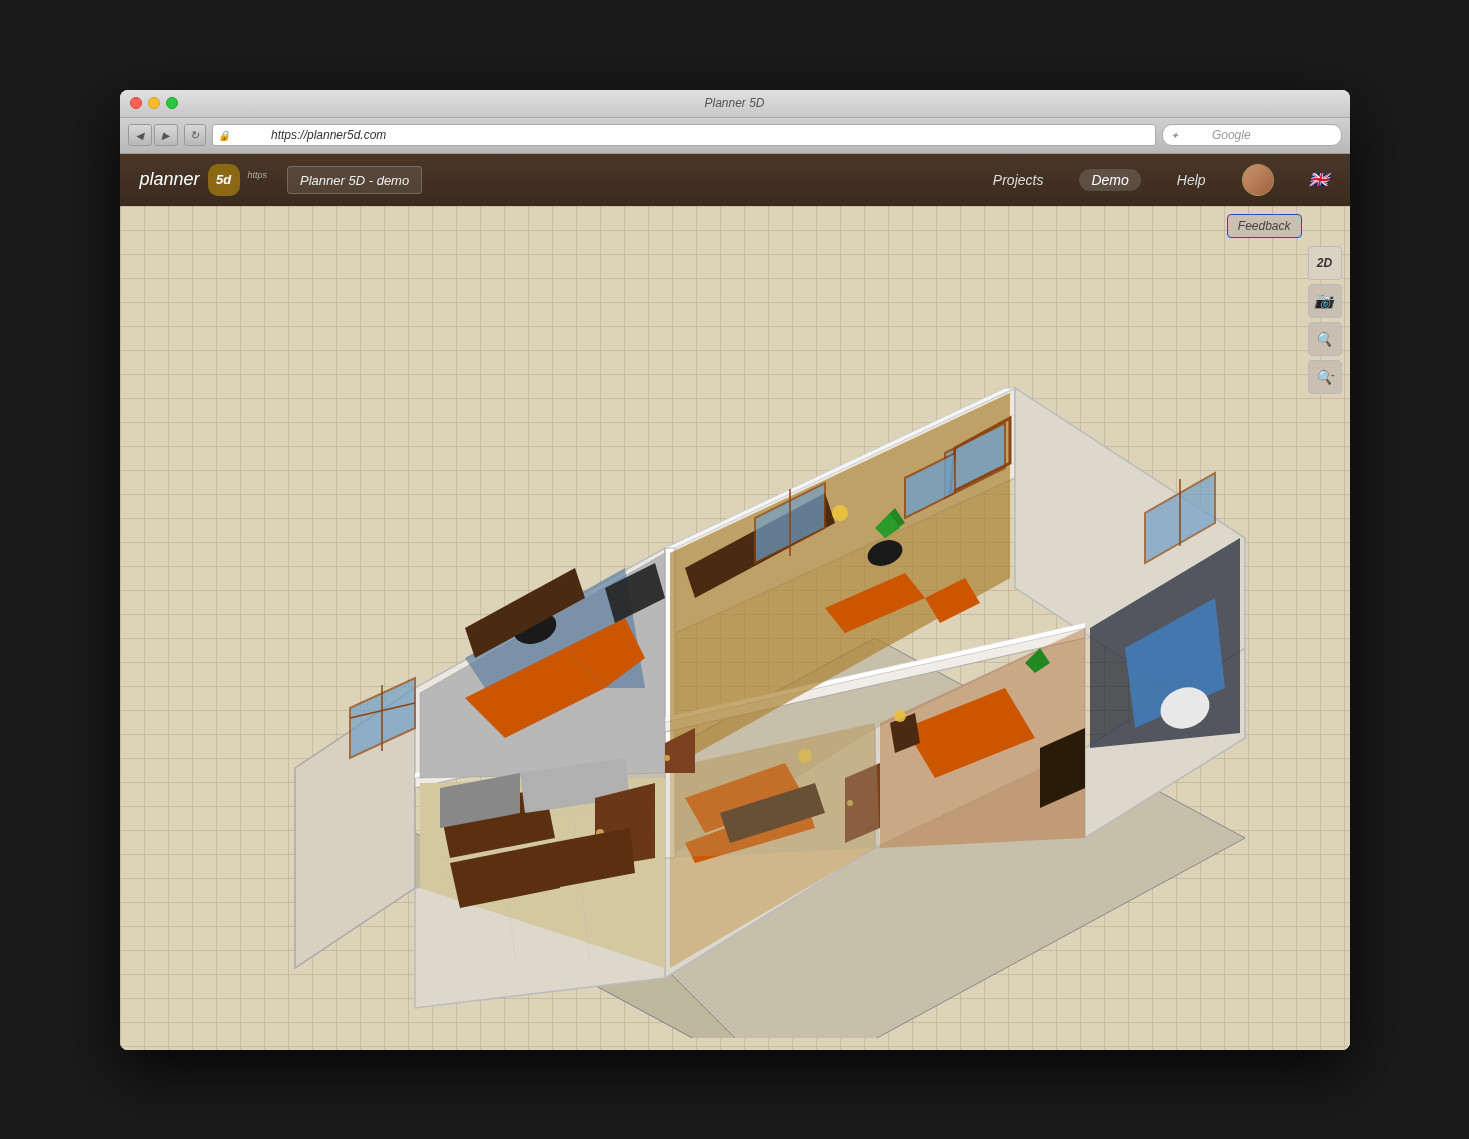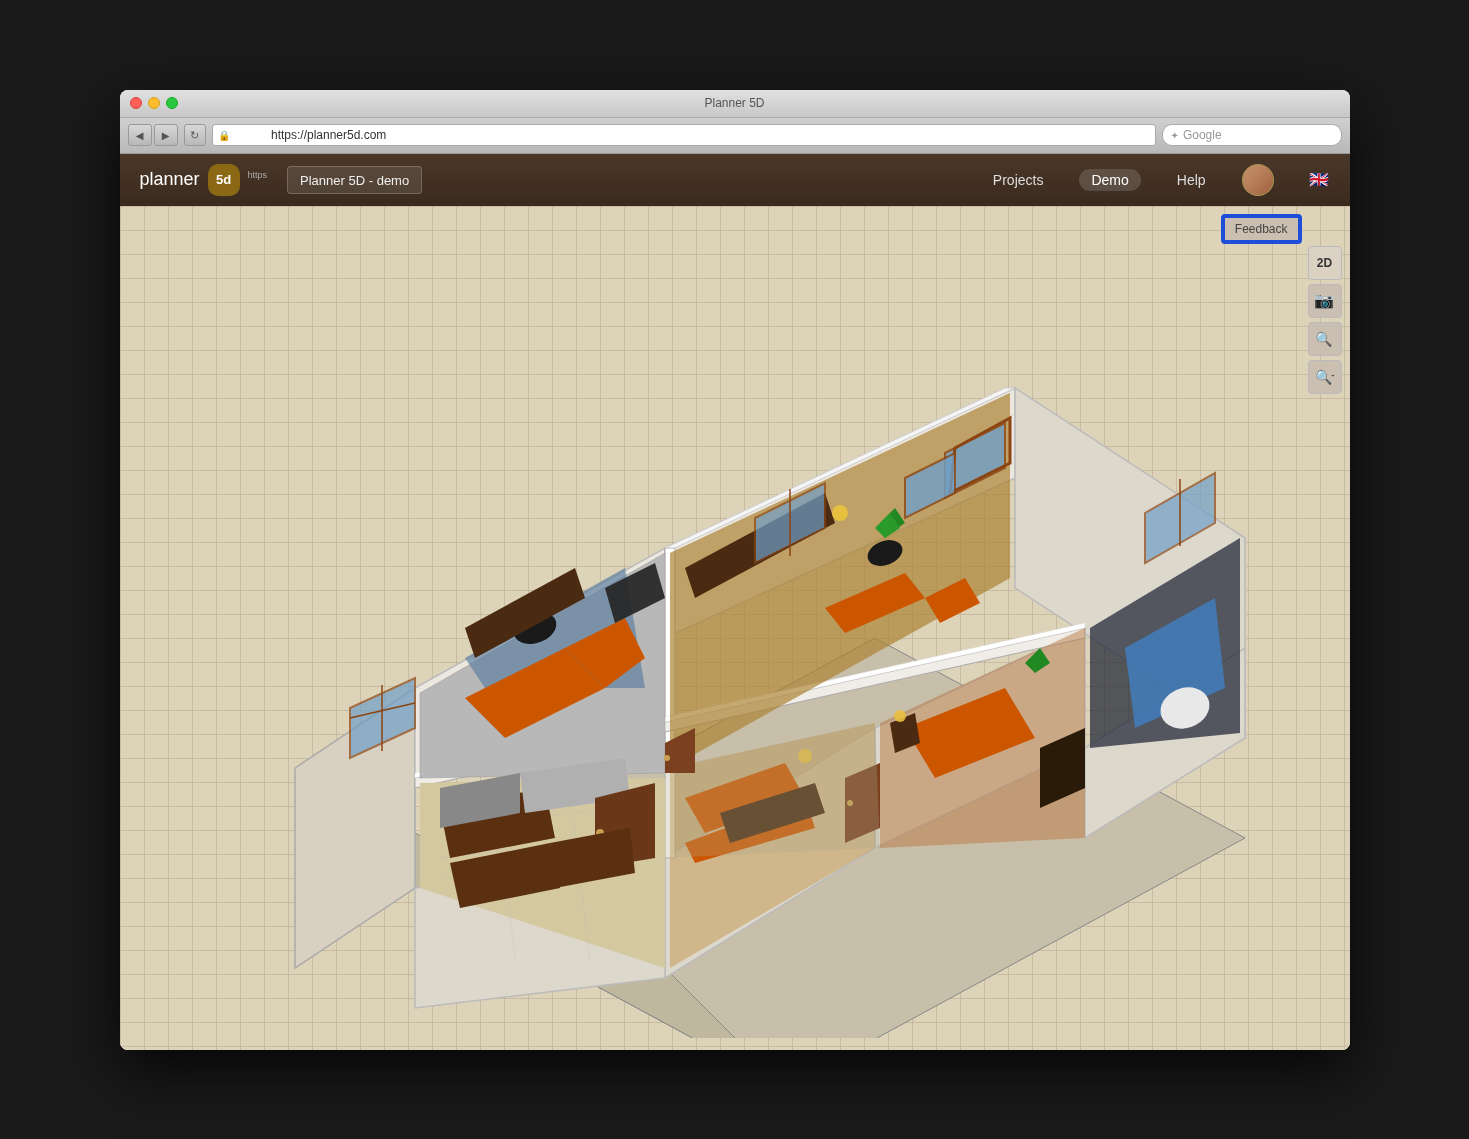--- a/index.html
+++ b/index.html
@@ -16,20 +16,21 @@
 
     .mac-window {
       width: 1230px;
       height: 960px;
       background: #e8e8e8;
       border-radius: 8px;
       box-shadow: 0 20px 60px rgba(0,0,0,0.8);
       overflow: hidden;
       display: flex;
       flex-direction: column;
+      font-style: italic;
     }
 
     
     .title-bar {
       height: 28px;
       background: linear-gradient(to bottom, #e0e0e0, #c8c8c8);
       display: flex;
       align-items: center;
       padding: 0 10px;
       border-bottom: 1px solid #aaa;
@@ -134,20 +135,21 @@
     }
 
     .search-icon-small {
       font-size: 10px;
       color: #999;
     }
 
     .search-text {
       font-size: 12px;
       color: #999;
+      margin-left: 29px;
     }
 
     
     .app-header {
       height: 52px;
       background: linear-gradient(to bottom, #4a3728, #3a2a1e);
       display: flex;
       align-items: center;
       padding: 13px 20px;
     }
@@ -253,21 +255,21 @@
       background-size: 24px 24px;
       background-color: #ddd3b8;
     }
 
     
     .feedback-btn {
       position: absolute;
       top: 8px;
       right: 48px;
       background: rgba(200,190,175,0.95);
-      border: 4px solid #1d4ed8;
+      border: 1px solid #1d4ed8;
       border-radius: 4px;
       padding: 4px 10px;
       font-size: 12px;
       color: #444;
       cursor: pointer;
       z-index: 10;
     }
 
     
     .right-toolbar {

